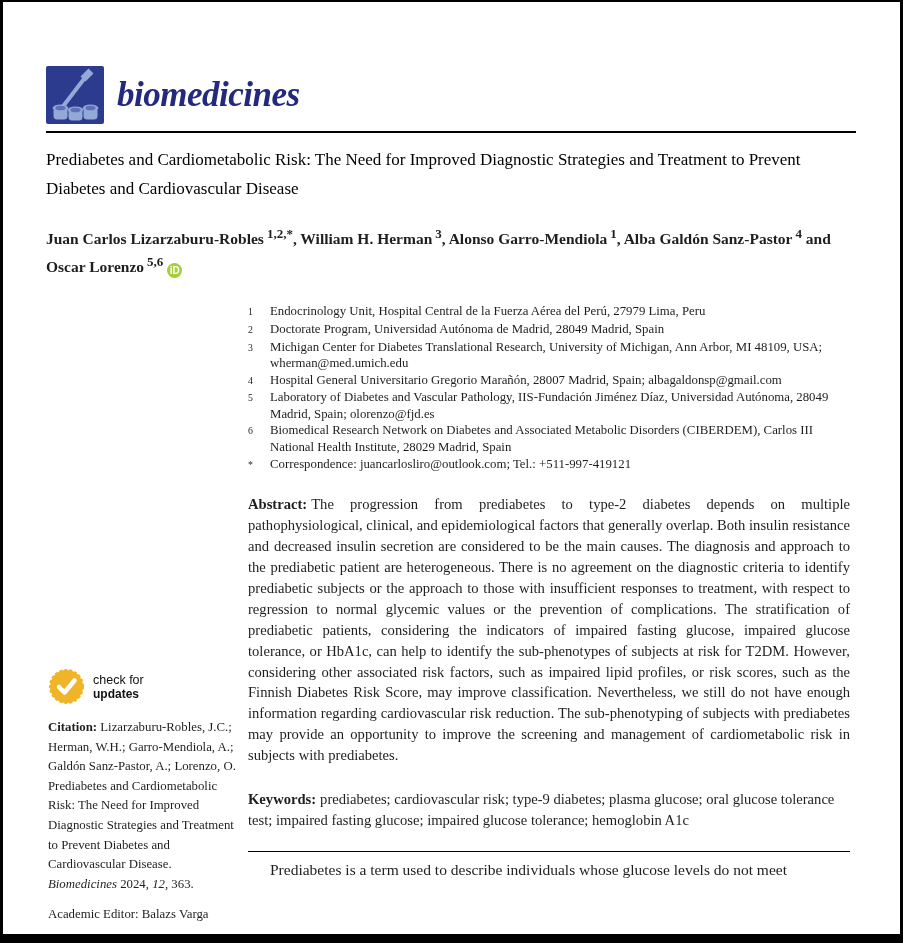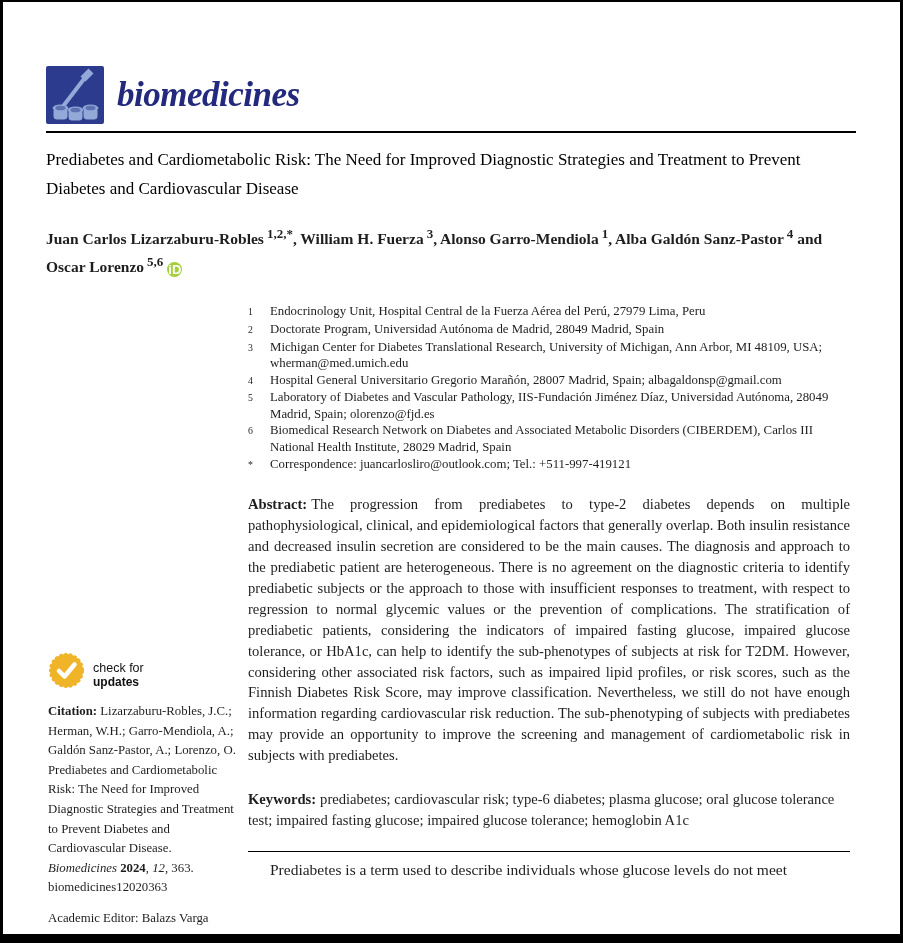--- a/index.html
+++ b/index.html
@@ -18,21 +18,21 @@
   .header-rule { border: none; border-top: 2px solid #000; margin-top: 7px; }
 
   
   .article-type { margin-top: 17px; font-style: italic; font-size: 15px; }
   .title { margin-top: 12px; font-size: 17px; line-height: 29px; font-weight: normal; color: #000;
            max-width: 810px; }
   .authors { margin-top: 19px; font-size: 15.5px; font-weight: bold; line-height: 23px; max-width: 805px; }
   .authors sup { font-size: 13px; margin-left: 3px; font-weight: bold; }
   .orcid { display: inline-block; width: 15px; height: 15px; border-radius: 50%;
            background: #a6ce39; color: #fff; font-family: "Liberation Sans", sans-serif;
-           font-size: 13px; font-weight: bold; text-align: center; line-height: 15px;
+           font-size: 10px; font-weight: bold; text-align: center; line-height: 15px;
            vertical-align: -2px; margin-left: 4px; }
 
   
   .main-col { margin-left: 202px; width: 602px; margin-top: 25px; }
 
   .affiliations { font-size: 12.8px; line-height: 16.6px; }
   .aff-row { display: flex; }
   .aff-marker { width: 22px; flex: 0 0 22px; font-size: 9.8px; padding-top: 1px; }
   .aff-text { flex: 1; }
 
@@ -40,28 +40,28 @@
   .abstract .label, .keywords .label { font-weight: bold; padding-right: 4px; }
   .keywords { margin-top: 23px; font-size: 14.6px; line-height: 20.9px; }
 
   .section-divider { border: none; border-top: 1.5px solid #000; margin-top: 20px; }
 
   .intro-heading { margin-top: 23px; font-size: 15.5px; font-weight: bold; }
   .intro-par { margin-top: 7px; font-size: 15.5px; line-height: 21px; text-indent: 22px; text-align: justify; }
 
   
   .sidebar { position: absolute; left: 45px; top: 650px; width: 190px; font-size: 12.8px; line-height: 19.6px; }
-  .badge { display: flex; align-items: flex-end; cursor: pointer; }
+  .badge { display: flex; align-items: center; cursor: pointer; margin-top: 16px; }
   .badge-text { margin-left: 8px; font-family: "Liberation Sans", sans-serif; font-size: 12.5px;
                 line-height: 14px; color: #111; }
   .badge-text .b2 { font-weight: bold; font-size: 12px; }
   .citation-block { margin-top: 13px; }
   .citation-label { font-weight: bold; }
   .it { font-style: italic; }
-  .bd { font-weight: bold; text-align: center; }
+  .bd { font-weight: normal; text-align: center; }
   .doi-line { display: block; }
   .editor-line { margin-top: 11px; }
 </style>
 </head>
 <body>
 
 <div class="frame">
   <div class="paper">
 
     <div class="header">
@@ -88,21 +88,21 @@
           </g>
         </svg>
         <span class="journal-name">biomedicines</span>
       </div>
     </div>
     <hr class="header-rule">
 
     <h1 class="title">Prediabetes and Cardiometabolic Risk: The Need for Improved Diagnostic Strategies and Treatment to Prevent Diabetes and Cardiovascular Disease</h1>
 
     <div class="authors">
-      <span><span>Juan Carlos Lizarzaburu-Robles</span><sup>1,2,*</sup><span>, </span></span><span><span>William H. Fuerza</span><sup>3</sup><span>, </span></span><span><span>Alonso Garro-Mendiola</span><sup>1</sup><span>, </span></span><span><span>Alba Galdón Sanz-Pastor</span><sup>4</sup><span> and </span></span><span><span>Oscar Lorenzo</span><sup>5,6</sup></span><span class="orcid">iD</span>
+      <span><span>Juan Carlos Lizarzaburu-Robles</span><sup>1,2,*</sup><span>, </span></span><span><span>William H. Herman</span><sup>3</sup><span>, </span></span><span><span>Alonso Garro-Mendiola</span><sup>1</sup><span>, </span></span><span><span>Alba Galdón Sanz-Pastor</span><sup>4</sup><span> and </span></span><span><span>Oscar Lorenzo</span><sup>5,6</sup></span><span class="orcid">iD</span>
     </div>
 
     <div class="main-col">
 
       <div class="affiliations">
         <div class="aff-row">
           <span class="aff-marker">1</span>
           <span class="aff-text">Endocrinology Unit, Hospital Central de la Fuerza Aérea del Perú, 27979 Lima, Peru</span>
         </div>
         <div class="aff-row">
@@ -129,21 +129,21 @@
           <span class="aff-marker">*</span>
           <span class="aff-text">Correspondence: juancarlosliro@outlook.com; Tel.: +511-997-419121</span>
         </div>
       </div>
 
       <div class="abstract">
         <span class="label">Abstract:</span><span>The progression from prediabetes to type-2 diabetes depends on multiple pathophysiological, clinical, and epidemiological factors that generally overlap. Both insulin resistance and decreased insulin secretion are considered to be the main causes. The diagnosis and approach to the prediabetic patient are heterogeneous. There is no agreement on the diagnostic criteria to identify prediabetic subjects or the approach to those with insufficient responses to treatment, with respect to regression to normal glycemic values or the prevention of complications. The stratification of prediabetic patients, considering the indicators of impaired fasting glucose, impaired glucose tolerance, or HbA1c, can help to identify the sub-phenotypes of subjects at risk for T2DM. However, considering other associated risk factors, such as impaired lipid profiles, or risk scores, such as the Finnish Diabetes Risk Score, may improve classification. Nevertheless, we still do not have enough information regarding cardiovascular risk reduction. The sub-phenotyping of subjects with prediabetes may provide an opportunity to improve the screening and management of cardiometabolic risk in subjects with prediabetes.</span>
       </div>
 
       <div class="keywords">
-        <span class="label">Keywords:</span><span>prediabetes; cardiovascular risk; type-6 diabetes; plasma glucose; oral glucose tolerance test; impaired fasting glucose; impaired glucose tolerance; hemoglobin A1c</span>
+        <span class="label">Keywords:</span><span>prediabetes; cardiovascular risk; type-9 diabetes; plasma glucose; oral glucose tolerance test; impaired fasting glucose; impaired glucose tolerance; hemoglobin A1c</span>
       </div>
 
       <hr class="section-divider">
 
       <div class="intro-par">Prediabetes is a term used to describe individuals whose glucose levels do not meet</div>
     </div>
 
     <div class="sidebar">
       <div class="badge">
         <svg width="37" height="37" viewBox="0 0 37 37">
@@ -152,21 +152,20 @@
           <path d="M11 19 L16.5 24.5 L26.5 12.5" stroke="#fff" stroke-width="4.5" fill="none" stroke-linecap="round" stroke-linejoin="round"></path>
         </svg>
         <div class="badge-text">
           <div>check for</div>
           <div class="b2">updates</div>
         </div>
       </div>
 
       <div class="citation-block">
         <span class="citation-label">Citation:</span><span> Lizarzaburu-Robles, J.C.; Herman, W.H.; Garro-Mendiola, A.; Galdón Sanz-Pastor, A.; Lorenzo, O. Prediabetes and Cardiometabolic Risk: The Need for Improved Diagnostic Strategies and Treatment to Prevent Diabetes and Cardiovascular Disease. </span><span class="it">Biomedicines</span><span class="bd"> 2024</span><span>, </span><span class="it">12</span><span>, 363.</span>
-        <span class="doi-line">biomedicines12020363</span>
       </div>
 
       <div class="editor-line">Academic Editor: Balazs Varga</div>
 
     </div>
 
   </div>
 </div>
 
 </body></html>

